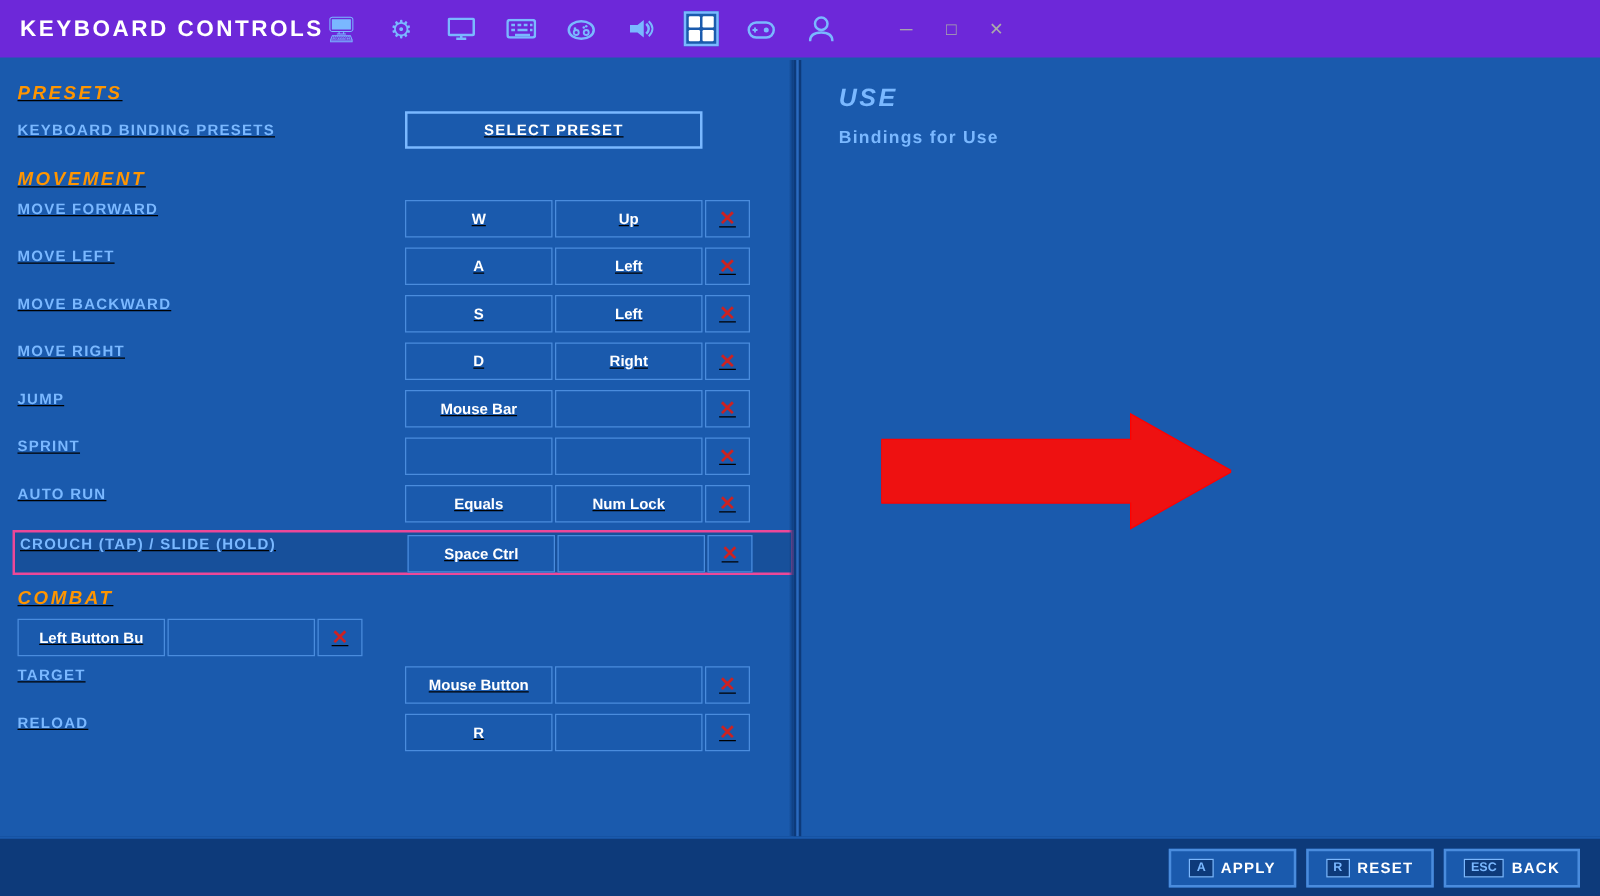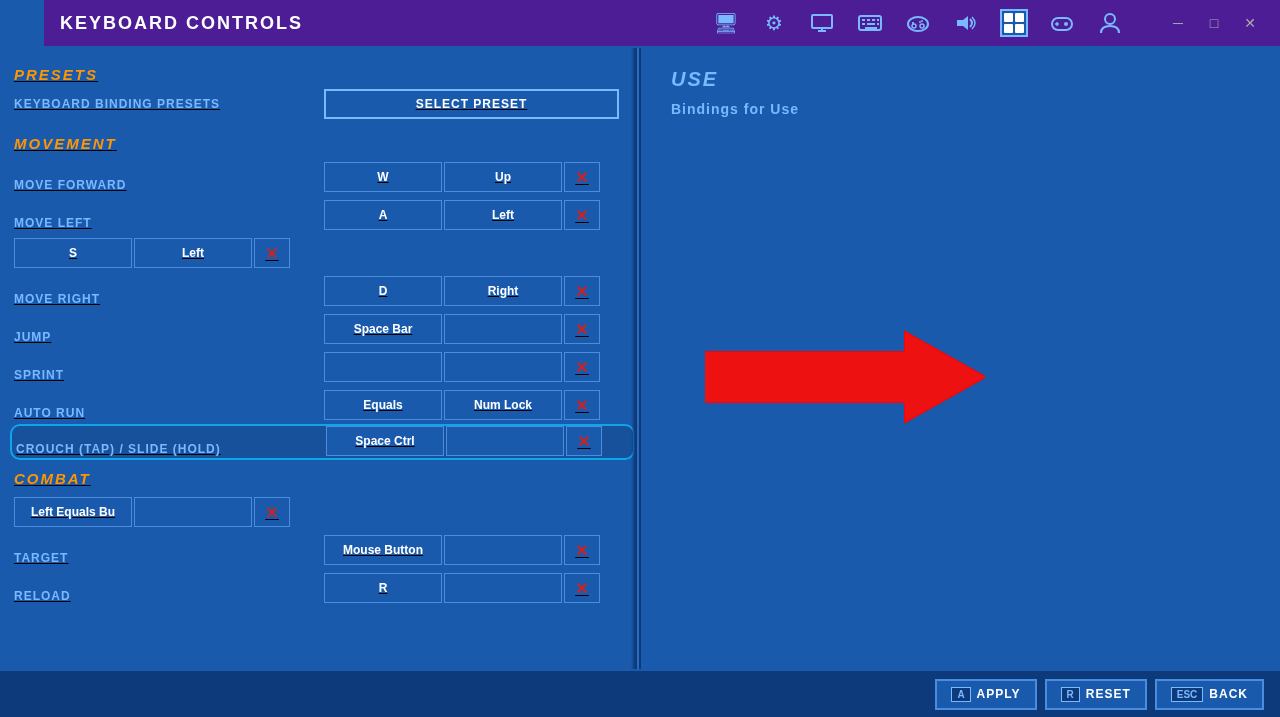--- a/index.html
+++ b/index.html
@@ -7,28 +7,26 @@
       width: 1280px;
       height: 717px;
       background: #1a5aad;
       font-family: 'Arial', sans-serif;
       overflow: hidden;
       position: relative;
     }
 
     
     .title-bar {
-      background: #4c1d95;
+      background: #6d28d9;
       height: 48px;
       display: flex;
       align-items: center;
-      justify-content: space-between;
       padding: 0 16px;
       border-bottom: 2px solid #1a5aad;
-      margin-left: 44px;
     }
     .title-bar-left {
       color: #fff;
       font-size: 18px;
       font-weight: 900;
       letter-spacing: 2px;
       text-transform: uppercase;
     }
     .title-bar-icons {
       display: flex;
@@ -107,36 +105,36 @@
     .preset-btn {
       background: #1a5aad;
       border: 2px solid #7ab8ff;
       color: #fff;
       font-size: 12px;
       font-weight: 700;
       letter-spacing: 1px;
       padding: 6px 40px;
       cursor: pointer;
       text-transform: uppercase;
-      width: 295px;
+      width: 238px;
       text-align: center;
     }
 
     
     .binding-row {
       display: flex;
-      align-items: flex-end;
+      align-items: flex-start;
       margin-bottom: 2px;
       padding: 2px 4px;
       height: 36px;
     }
     .binding-row.highlighted {
-      border: 2px solid #0ea5e9;
+      border: 2px solid #ec4899;
       background: rgba(0,0,0,0.1);
-      border-radius: 10px;
+      border-radius: 0;
     }
     .binding-label {
       color: #7ab8ff;
       font-size: 12px;
       font-weight: 700;
       letter-spacing: 1px;
       width: 310px;
       text-transform: uppercase;
     }
     .binding-keys {
@@ -362,40 +360,41 @@
     <div class="binding-row">
       <div class="binding-label">MOVE LEFT</div>
       <div class="binding-keys">
         <div class="key-btn">A</div>
         <div class="key-btn">Left</div>
         <div class="key-clear">✕</div>
       </div>
     </div>
 
     <div class="binding-row">
+      <div class="binding-label">MOVE BACKWARD</div>
       <div class="binding-keys">
         <div class="key-btn">S</div>
         <div class="key-btn">Left</div>
         <div class="key-clear">✕</div>
       </div>
     </div>
 
     <div class="binding-row">
       <div class="binding-label">MOVE RIGHT</div>
       <div class="binding-keys">
         <div class="key-btn">D</div>
         <div class="key-btn">Right</div>
         <div class="key-clear">✕</div>
       </div>
     </div>
 
     <div class="binding-row">
       <div class="binding-label">JUMP</div>
       <div class="binding-keys">
-        <div class="key-btn">Space Bar</div>
+        <div class="key-btn">Mouse Bar</div>
         <div class="key-btn empty"></div>
         <div class="key-clear">✕</div>
       </div>
     </div>
 
     <div class="binding-row">
       <div class="binding-label">SPRINT</div>
       <div class="binding-keys">
         <div class="key-btn empty"></div>
         <div class="key-btn empty"></div>
@@ -418,21 +417,21 @@
         <div class="key-btn">Space Ctrl</div>
         <div class="key-btn empty"></div>
         <div class="key-clear">✕</div>
       </div>
     </div>
 
     <div class="section-title">COMBAT</div>
 
     <div class="binding-row">
       <div class="binding-keys">
-        <div class="key-btn">Left Equals Bu</div>
+        <div class="key-btn">Left Button Bu</div>
         <div class="key-btn empty"></div>
         <div class="key-clear">✕</div>
       </div>
     </div>
 
     <div class="binding-row">
       <div class="binding-label">TARGET</div>
       <div class="binding-keys">
         <div class="key-btn">Mouse Button</div>
         <div class="key-btn empty"></div>

